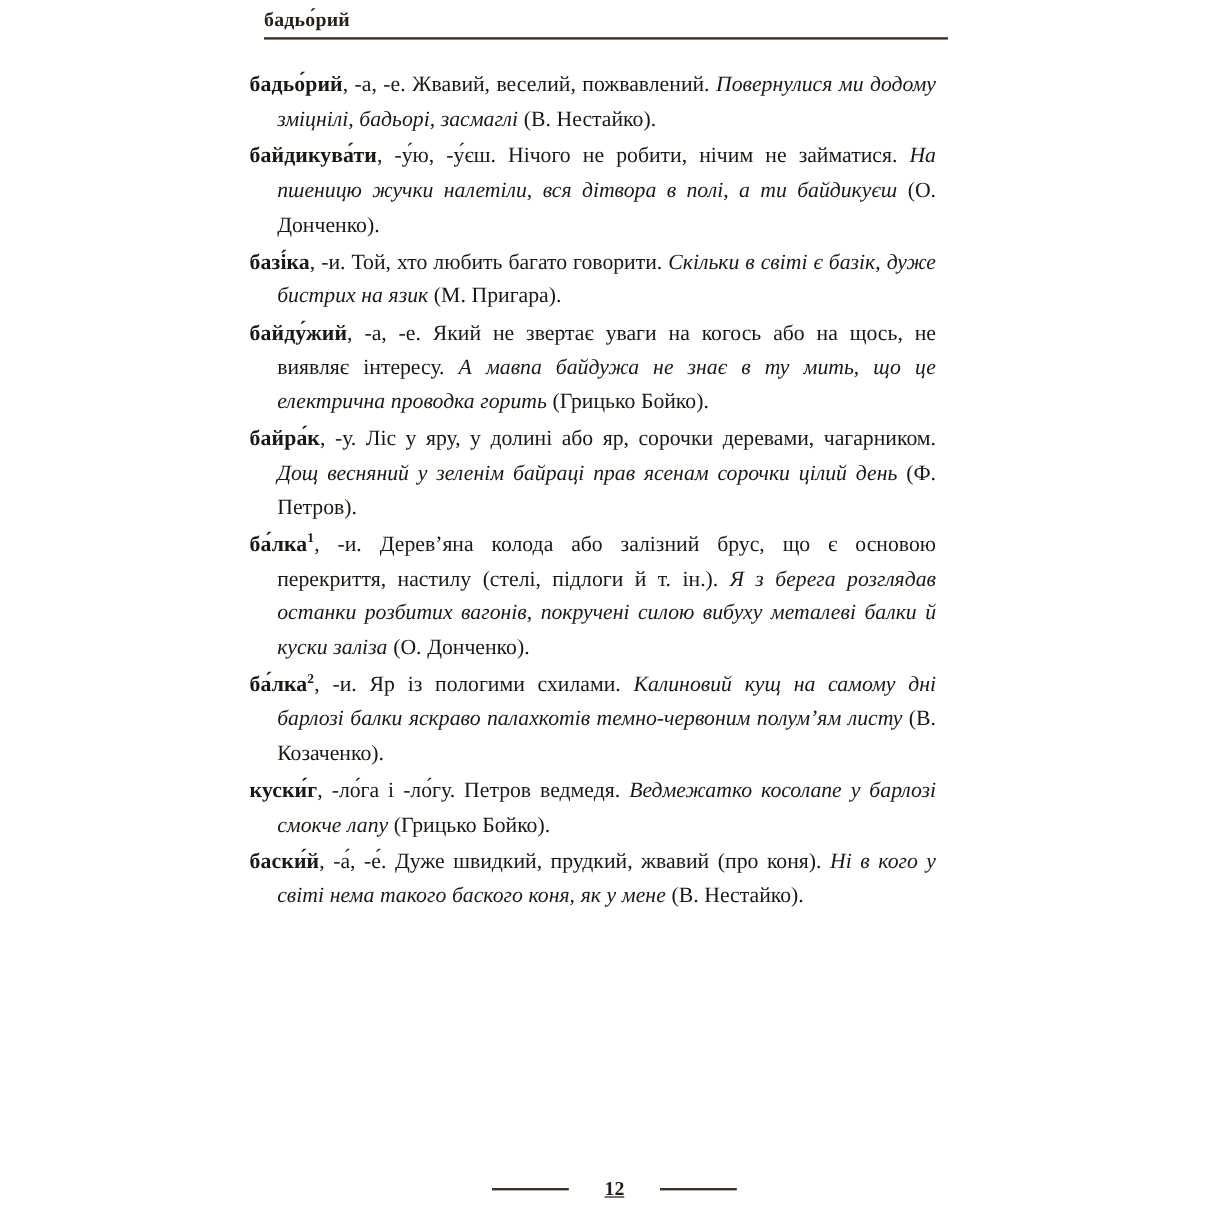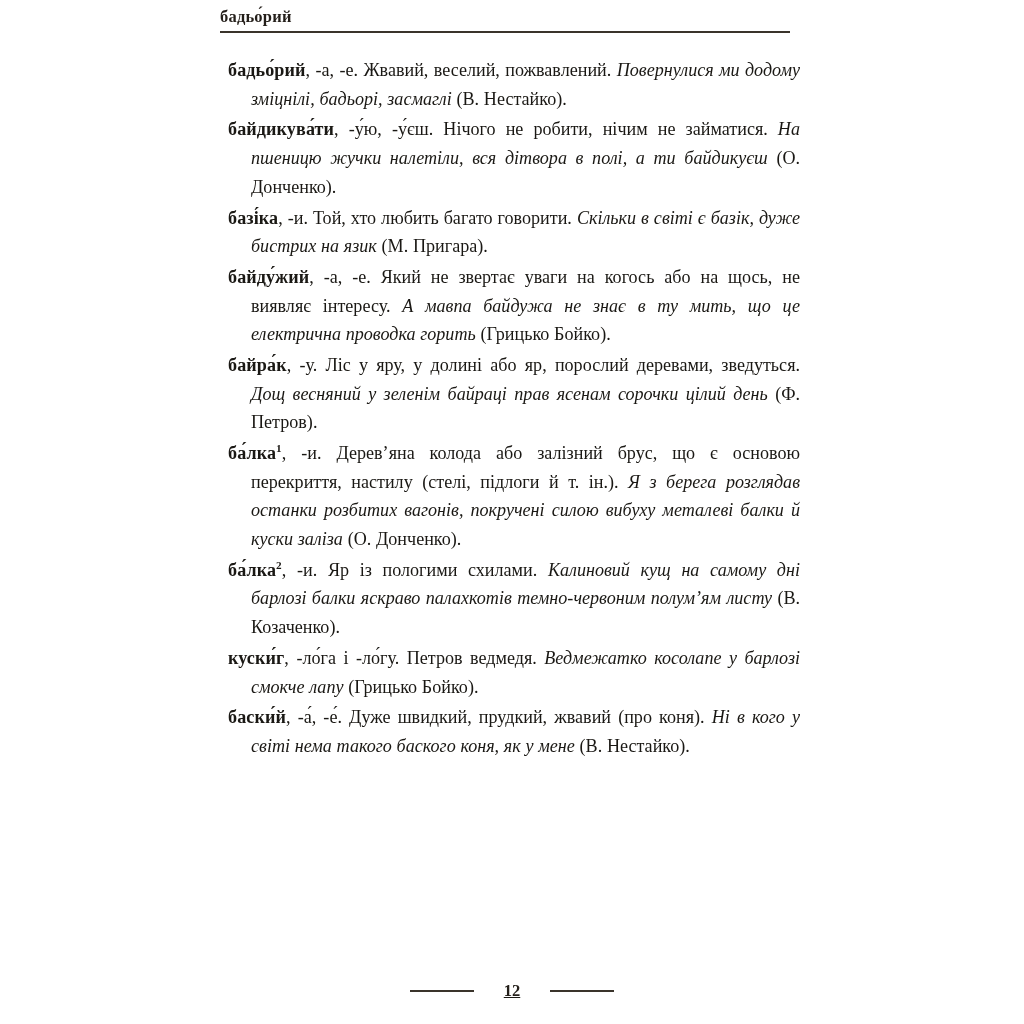--- a/index.html
+++ b/index.html
@@ -40,21 +40,21 @@
   .head-rule {
     margin-top: 4px;
     height: 0;
     border-top: 2.1px solid #3a342b;
     width: 570px;
   }
 
   
   .column {
     position: absolute;
-    left: 228px;
+    left: 208px;
     top: 56px;
     width: 572px;
   }
   .entry {
     font-size: 18.1px;
     line-height: 28.6px;
     text-align: justify;
     text-justify: inter-word;
     text-indent: -23px;
     padding-left: 23px;
@@ -122,21 +122,21 @@
     <div class="running-head-word">бадьо́рий</div>
     <div class="head-rule"></div>
   </div>
 
   <div class="column">
 
   <p class="entry"><span class="headword">бадьо́рий</span><span class="gram">, -а, -е. </span><span class="def">Жвавий, веселий, пожвавлений. </span><span class="cite">Повернулися ми додому зміцнілі, бадьорі, засмаглі </span><span class="source">(В. Нестайко).</span></p>
       <p class="entry"><span class="headword">байдикува́ти</span><span class="gram">, -у́ю, -у́єш. </span><span class="def">Нічого не робити, нічим не займатися. </span><span class="cite">На пшеницю жучки налетіли, вся дітвора в полі, а ти байдикуєш </span><span class="source">(О. Донченко).</span></p>
       <p class="entry"><span class="headword">базі́ка</span><span class="gram">, -и. </span><span class="def">Той, хто любить багато говорити. </span><span class="cite">Скільки в світі є базік, дуже бистрих на язик </span><span class="source">(М. Пригара).</span></p>
       <p class="entry"><span class="headword">байду́жий</span><span class="gram">, -а, -е. </span><span class="def">Який не звертає уваги на когось або на щось, не виявляє інтересу. </span><span class="cite">А мавпа байдужа не знає в ту мить, що це електрична проводка горить </span><span class="source">(Грицько Бойко).</span></p>
-      <p class="entry"><span class="headword">байра́к</span><span class="gram">, -у. </span><span class="def">Ліс у яру, у долині або яр, порослий деревами, зведуться. </span><span class="cite">Дощ весняний у зеленім байраці прав ясенам сорочки цілий день </span><span class="source">(Ф. Петров).</span></p>
+      <p class="entry"><span class="headword">байра́к</span><span class="gram">, -у. </span><span class="def">Ліс у яру, у долині або яр, сорочки деревами, чагарником. </span><span class="cite">Дощ весняний у зеленім байраці прав ясенам сорочки цілий день </span><span class="source">(Ф. Петров).</span></p>
       <p class="entry"><span class="headword">ба́лка<sup>1</sup></span><span class="gram">, -и. </span><span class="def">Дерев’яна колода або залізний брус, що є основою перекриття, настилу (стелі, підлоги й т. ін.). </span><span class="cite">Я з берега розглядав останки розбитих вагонів, покручені силою вибуху металеві балки й куски заліза </span><span class="source">(О. Донченко).</span></p>
       <p class="entry"><span class="headword">ба́лка<sup>2</sup></span><span class="gram">, -и. </span><span class="def">Яр із пологими схилами. </span><span class="cite">Калиновий кущ на самому дні барлозі балки яскраво палахкотів темно-червоним полум’ям листу </span><span class="source">(В. Козаченко).</span></p>
       <p class="entry"><span class="headword">куски́г</span><span class="gram">, -ло́га і -ло́гу. </span><span class="def">Петров ведмедя. </span><span class="cite">Ведмежатко косолапе у барлозі смокче лапу </span><span class="source">(Грицько Бойко).</span></p>
       <p class="entry"><span class="headword">баски́й</span><span class="gram">, -а́, -е́. </span><span class="def">Дуже швидкий, прудкий, жвавий (про коня). </span><span class="cite">Ні в кого у світі нема такого баского коня, як у мене </span><span class="source">(В. Нестайко).</span></p>
     </div>
 
   <div class="footer">
     <div class="footer-rule"></div>
     <div class="page-number">12</div>
     <div class="footer-rule"></div>

